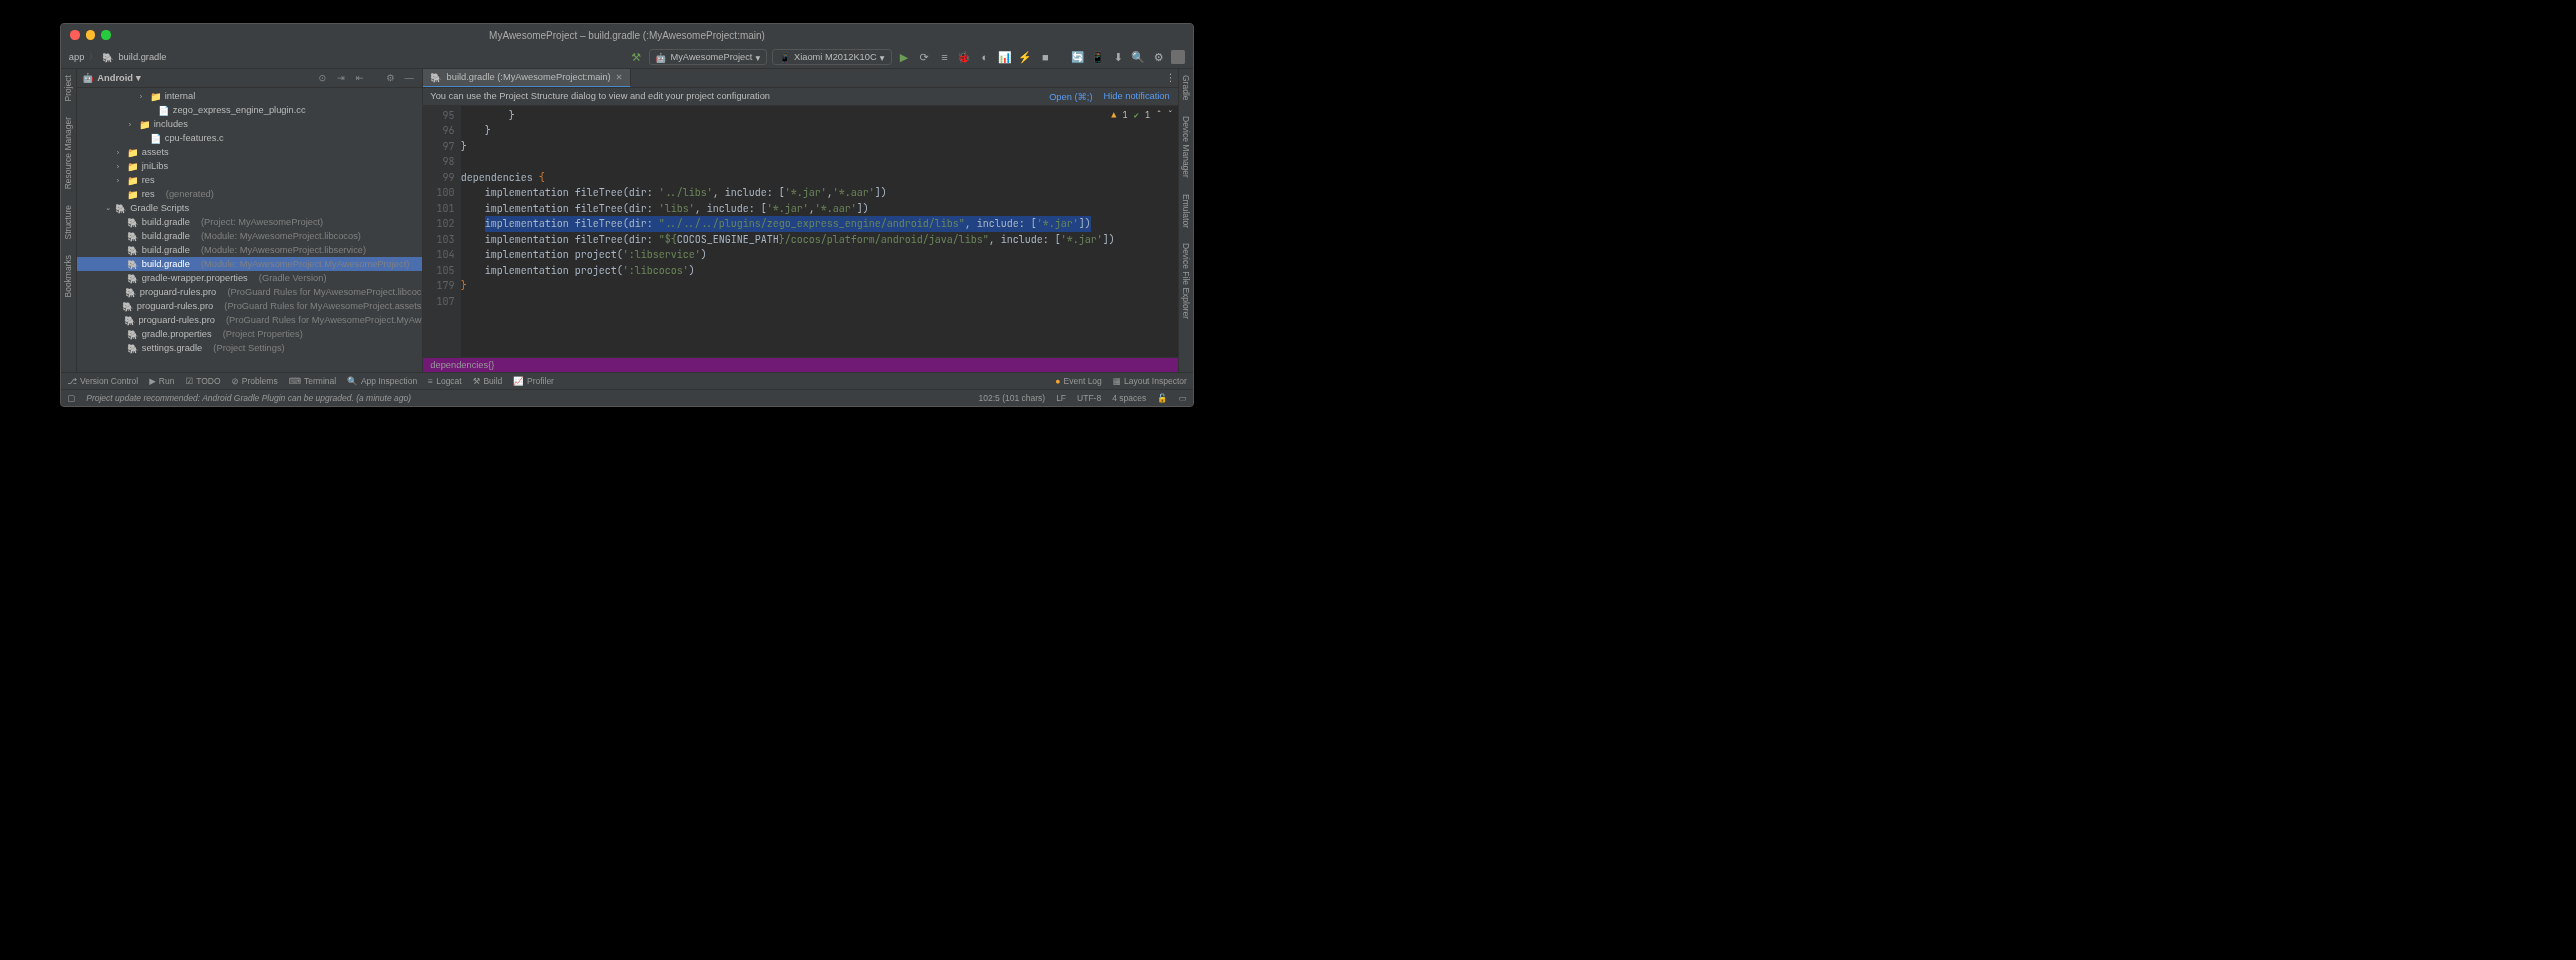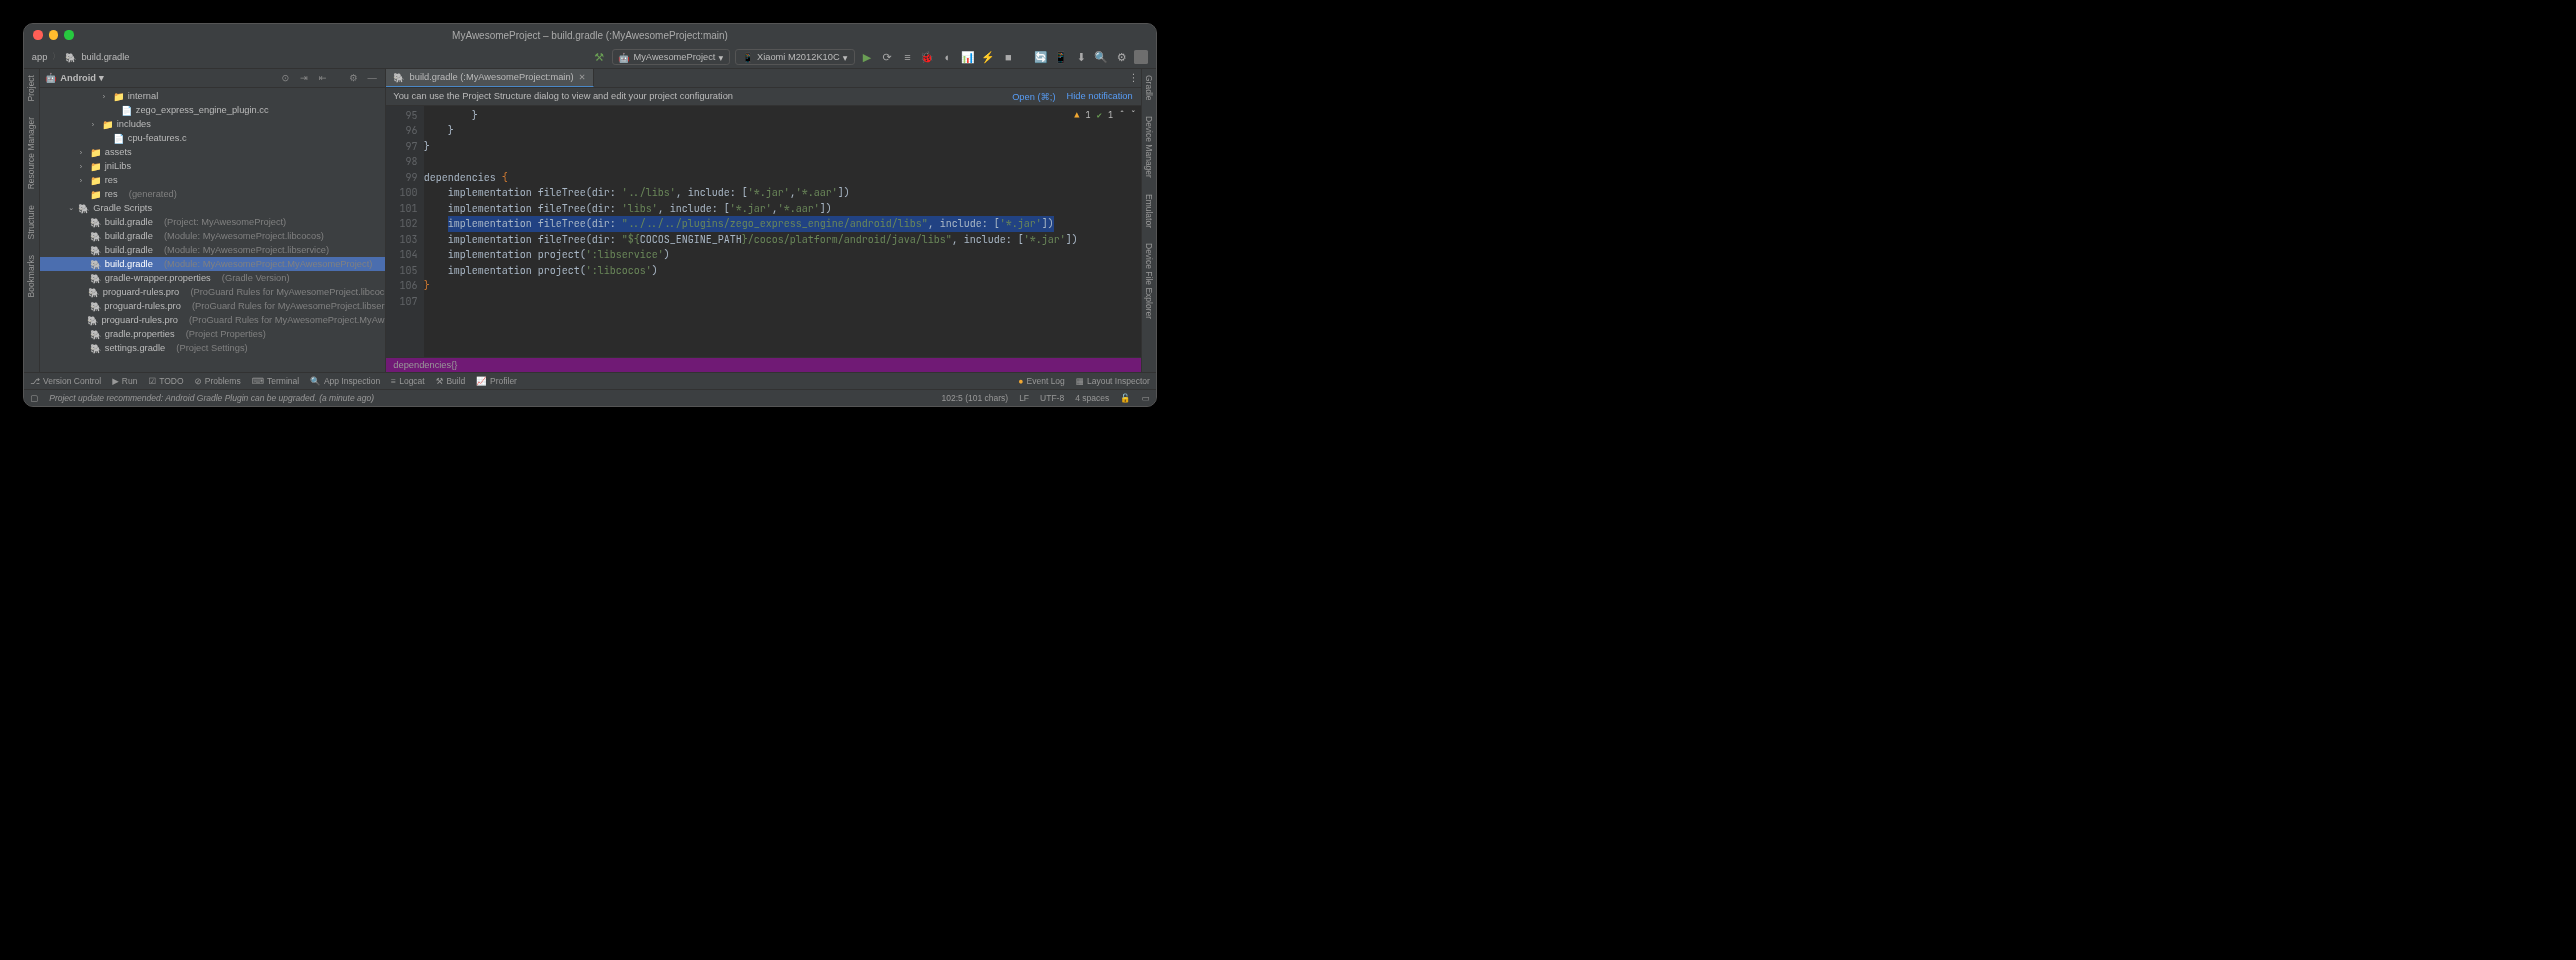--- a/index.html
+++ b/index.html
@@ -1,17 +1,17 @@
 <!DOCTYPE html>
 <html style="font-size:12.4px"><head>
 <meta charset="utf-8">
 <style>
   * { margin: 0; padding: 0; box-sizing: border-box; }
   body { background: #000; font-family: -apple-system, "Segoe UI", sans-serif; font-size: 10px; color: #bbb; padding: 23px; }
-  .window { width: 1134px; background: #3c3f41; border-radius: 10px; overflow: hidden; border: 0.8px solid #555; box-shadow: 0 7.8px 31px rgba(0,0,0,0.6); }
+  .window { width: 1134px; background: #3c3f41; border-radius: 4px; overflow: hidden; border: 0.8px solid #555; box-shadow: 0 7.8px 31px rgba(0,0,0,0.6); margin-left: 37px; }
   .titlebar { height: 22px; background: #3c3f41; display: flex; align-items: center; position: relative; padding: 0 9.3px; }
   .traffic { display: flex; gap: 6.2px; }
   .dot { width: 9.3px; height: 9.3px; border-radius: 50%; }
   .red { background: #ff5f56; }
   .yellow { background: #ffbd2e; }
   .green { background: #27c93f; }
   .title { position: absolute; left: 0; right: 0; text-align: center; font-size: 10px; color: #aaa; pointer-events: none; }
   .toolbar { height: 23px; background: #3c3f41; border-bottom: 0.8px solid #323232; display: flex; align-items: center; padding: 0 7.8px; gap: 4.7px; }
   .crumb { color: #bbb; font-size: 9.3px; cursor: pointer; }
   .crumb-sep { color: #666; font-size: 8.5px; }
@@ -228,21 +228,21 @@
             <span class="tree-arrow"></span>
             <span class="tree-icon">🐘</span>
             <span>proguard-rules.pro</span> 
             <span class="tree-muted">(ProGuard Rules for MyAwesomeProject.libcoc</span>
           </div>
           <div class="tree-row">
             <span class="indent" style="width:31px"></span>
             <span class="tree-arrow"></span>
             <span class="tree-icon">🐘</span>
             <span>proguard-rules.pro</span> 
-            <span class="tree-muted">(ProGuard Rules for MyAwesomeProject.libser</span>
+            <span class="tree-muted">(ProGuard Rules for MyAwesomeProject.assets</span>
           </div>
           <div class="tree-row">
             <span class="indent" style="width:31px"></span>
             <span class="tree-arrow"></span>
             <span class="tree-icon">🐘</span>
             <span>proguard-rules.pro</span> 
             <span class="tree-muted">(ProGuard Rules for MyAwesomeProject.MyAw</span>
           </div>
           <div class="tree-row">
             <span class="indent" style="width:31px"></span>
@@ -290,21 +290,21 @@
             <div>96</div>
             <div>97</div>
             <div>98</div>
             <div>99</div>
             <div>100</div>
             <div>101</div>
             <div>102</div>
             <div>103</div>
             <div>104</div>
             <div>105</div>
-            <div>106</div>
+            <div>179</div>
             <div>107</div>
           </div>
         <div class="code" id="code"><div class="code-line">        <span class="op">}</span></div><div class="code-line">    <span class="op">}</span></div><div class="code-line"><span class="op">}</span></div><div class="code-line">&nbsp;</div><div class="code-line"><span class="fn">dependencies</span> <span class="k">{</span></div><div class="code-line">    <span class="fn">implementation</span> <span class="fn">fileTree</span>(<span class="fn">dir</span>: <span class="s">'../libs'</span>, <span class="fn">include</span>: [<span class="s">'*.jar'</span>,<span class="s">'*.aar'</span>])</div><div class="code-line">    <span class="fn">implementation</span> <span class="fn">fileTree</span>(<span class="fn">dir</span>: <span class="s">'libs'</span>, <span class="fn">include</span>: [<span class="s">'*.jar'</span>,<span class="s">'*.aar'</span>])</div><div class="code-line">    <span class="hl-line"><span class="fn">implementation</span> <span class="fn">fileTree</span>(<span class="fn">dir</span>: <span class="s">"../../../plugins/zego_express_engine/android/libs"</span>, <span class="fn">include</span>: [<span class="s">'*.jar'</span>])</span></div><div class="code-line">    <span class="fn">implementation</span> <span class="fn">fileTree</span>(<span class="fn">dir</span>: <span class="s">"${<span style="color:#a9b7c6">COCOS_ENGINE_PATH</span>}/cocos/platform/android/java/libs"</span>, <span class="fn">include</span>: [<span class="s">'*.jar'</span>])</div><div class="code-line">    <span class="fn">implementation</span> <span class="fn">project</span>(<span class="s">':libservice'</span>)</div><div class="code-line">    <span class="fn">implementation</span> <span class="fn">project</span>(<span class="s">':libcocos'</span>)</div><div class="code-line"><span class="k">}</span></div><div class="code-line">&nbsp;</div></div>
       </div>
       <div class="breadcrumb2">
         <span>dependencies{}</span>
       </div>
     </div>
 
     <div class="right-gutter">

